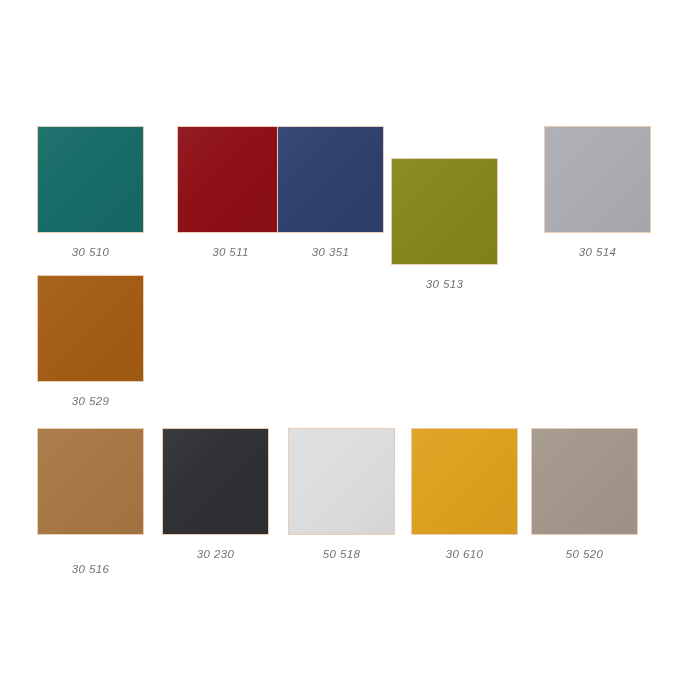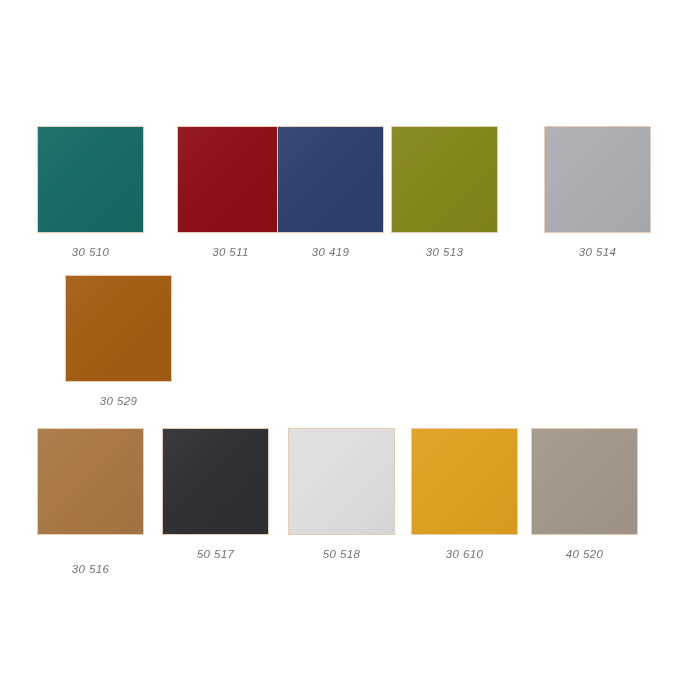--- a/index.html
+++ b/index.html
@@ -79,52 +79,52 @@
       <div class="swatch-cell" style="left: 26px;">
         <div class="swatch-chip" style="background: rgb(22, 107, 102); border-color: rgb(232, 205, 180);"></div>
         <div class="swatch-label" style="color: rgb(110, 115, 119);">30 510</div>
       </div>
       <div class="swatch-cell" style="left: 151px; padding-left: 15px;">
         <div class="swatch-chip" style="background: rgb(142, 15, 22); border-color: rgb(232, 205, 180);"></div>
         <div class="swatch-label" style="color: rgb(110, 115, 119);">30 511</div>
       </div>
       <div class="swatch-cell" style="left: 266px;">
         <div class="swatch-chip" style="background: rgb(47, 64, 110); border-color: rgb(232, 205, 180);"></div>
-        <div class="swatch-label" style="color: rgb(110, 115, 119);">30 419</div>
+        <div class="swatch-label" style="color: rgb(110, 115, 119);">30 351</div>
       </div>
-      <div class="swatch-cell" style="left: 380px;">
+      <div class="swatch-cell" style="left: 380px; margin-top: 32px;">
         <div class="swatch-chip" style="background: rgb(132, 135, 26); border-color: rgb(232, 205, 180);"></div>
         <div class="swatch-label" style="color: rgb(110, 115, 119);">30 513</div>
       </div>
       <div class="swatch-cell" style="left: 497px; padding-left: 36px;">
         <div class="swatch-chip" style="background: rgb(171, 173, 178); border-color: rgb(232, 205, 180);"></div>
         <div class="swatch-label" style="color: rgb(110, 115, 119);">30 514</div>
       </div>
     </div>
     <div class="swatch-row" style="top: 275px;">
-      <div class="swatch-cell" style="left: 26px; margin-left: 28px;">
+      <div class="swatch-cell" style="left: 26px;">
         <div class="swatch-chip" style="background: rgb(164, 92, 19); border-color: rgb(232, 205, 180);"></div>
         <div class="swatch-label" style="color: rgb(110, 115, 119);">30 529</div>
       </div>
     </div>
     <div class="swatch-row" style="top: 428px;">
       <div class="swatch-cell" style="left: 26px;">
         <div class="swatch-chip" style="background: rgb(168, 119, 68); border-color: rgb(232, 205, 180);"></div>
         <div class="swatch-label" style="color: rgb(110, 115, 119); margin-top: 28px;">30 516</div>
       </div>
       <div class="swatch-cell" style="left: 151px;">
         <div class="swatch-chip" style="background: rgb(46, 48, 51); border-color: rgb(232, 205, 180);"></div>
-        <div class="swatch-label" style="color: rgb(110, 115, 119);">50 517</div>
+        <div class="swatch-label" style="color: rgb(110, 115, 119);">30 230</div>
       </div>
       <div class="swatch-cell" style="left: 277px;">
         <div class="swatch-chip" style="background: rgb(222, 222, 222); border-color: rgb(232, 205, 180);"></div>
         <div class="swatch-label" style="color: rgb(110, 115, 119);">50 518</div>
       </div>
       <div class="swatch-cell" style="left: 400px;">
         <div class="swatch-chip" style="background: rgb(222, 160, 30); border-color: rgb(232, 205, 180);"></div>
         <div class="swatch-label" style="color: rgb(110, 115, 119);">30 610</div>
       </div>
       <div class="swatch-cell" style="left: 520px;">
         <div class="swatch-chip" style="background: rgb(163, 151, 138); border-color: rgb(232, 205, 180);"></div>
-        <div class="swatch-label" style="color: rgb(110, 115, 119);">40 520</div>
+        <div class="swatch-label" style="color: rgb(110, 115, 119);">50 520</div>
       </div>
     </div>
   </div>
 
 </body></html>

